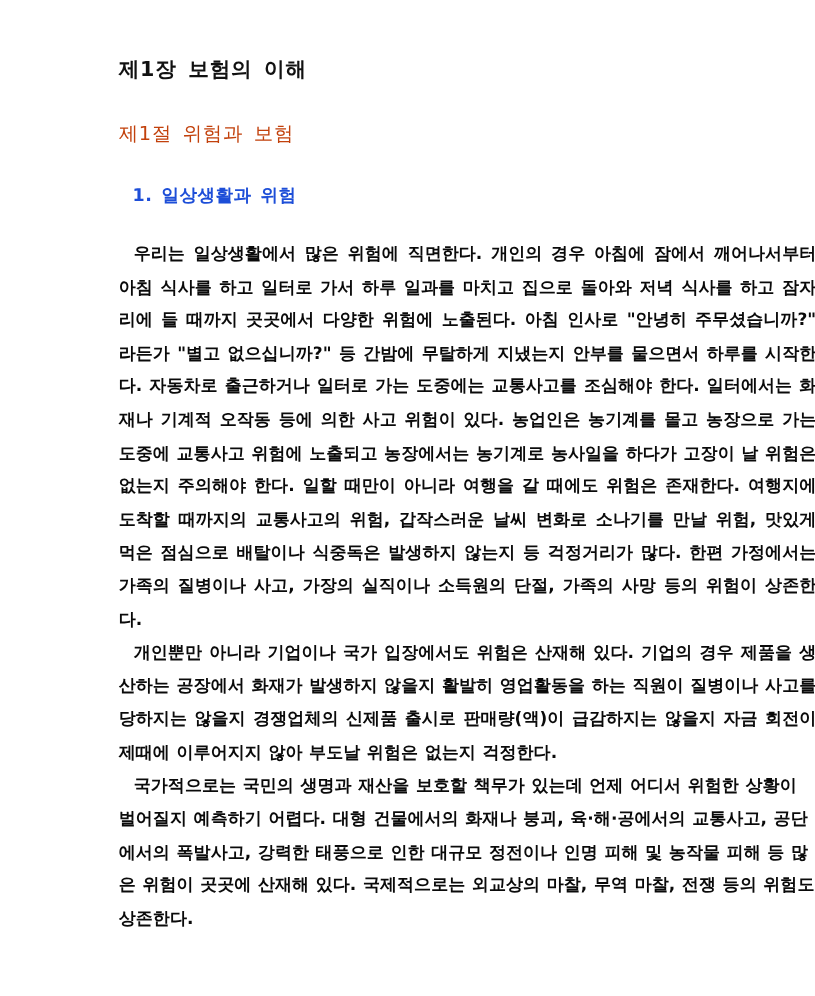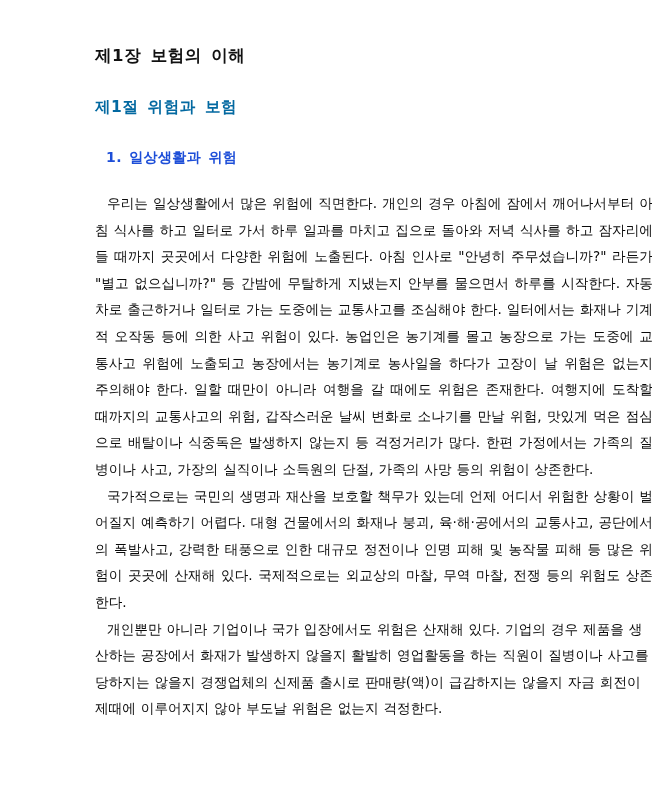--- a/index.html
+++ b/index.html
@@ -33,41 +33,42 @@
     font-weight: bold;
     letter-spacing: 0.6px;
     word-spacing: 3px;
     color: #111111;
     margin: 0;
     padding-top: 45px;
     line-height: 1.35;
   }
   .h-section {
     font-size: 15.5px;
-    font-weight: bold;
+    font-weight: normal;
     letter-spacing: 0.6px;
     word-spacing: 3px;
-    color: #0369a1;
+    color: #c2410c;
     margin: 0;
     padding-top: 30px;
     line-height: 1.35;
   }
   .h-sub {
     font-size: 14px;
     font-weight: bold;
     letter-spacing: 0.4px;
     word-spacing: 2px;
     color: #1d4ed8;
     margin: 0;
     padding-top: 30px;
     padding-left: 11px;
     line-height: 1.35;
   }
   .body-block {
     padding-top: 23px;
+    font-weight: bold;
   }
   .para {
     font-size: 13.6px;
     line-height: 26.6px;
     text-align: justify;
     text-justify: inter-character;
     text-indent: 12px;
     margin: 0;
     color: #0a0a0a;
     word-spacing: 0.5px;
@@ -85,18 +86,18 @@
   <div class="content">
 
     <h1 class="h-chapter">제1장 보험의 이해</h1>
 
     <h2 class="h-section">제1절 위험과 보험</h2>
 
     <h3 class="h-sub">1. 일상생활과 위험</h3>
 
     <div class="body-block">
       <p class="para">우리는 일상생활에서 많은 위험에 직면한다. 개인의 경우 아침에 잠에서 깨어나서부터 아침 식사를 하고 일터로 가서 하루 일과를 마치고 집으로 돌아와 저녁 식사를 하고 잠자리에 들 때까지 곳곳에서 다양한 위험에 노출된다. 아침 인사로 "안녕히 주무셨습니까?" 라든가 "별고 없으십니까?" 등 간밤에 무탈하게 지냈는지 안부를 물으면서 하루를 시작한다. 자동차로 출근하거나 일터로 가는 도중에는 교통사고를 조심해야 한다. 일터에서는 화재나 기계적 오작동 등에 의한 사고 위험이 있다. 농업인은 농기계를 몰고 농장으로 가는 도중에 교통사고 위험에 노출되고 농장에서는 농기계로 농사일을 하다가 고장이 날 위험은 없는지 주의해야 한다. 일할 때만이 아니라 여행을 갈 때에도 위험은 존재한다. 여행지에 도착할 때까지의 교통사고의 위험, 갑작스러운 날씨 변화로 소나기를 만날 위험, 맛있게 먹은 점심으로 배탈이나 식중독은 발생하지 않는지 등 걱정거리가 많다. 한편 가정에서는 가족의 질병이나 사고, 가장의 실직이나 소득원의 단절, 가족의 사망 등의 위험이 상존한다.</p>
+      <p class="para">개인뿐만 아니라 기업이나 국가 입장에서도 위험은 산재해 있다. 기업의 경우 제품을 생산하는 공장에서 화재가 발생하지 않을지 활발히 영업활동을 하는 직원이 질병이나 사고를 당하지는 않을지 경쟁업체의 신제품 출시로 판매량(액)이 급감하지는 않을지 자금 회전이 제때에 이루어지지 않아 부도날 위험은 없는지 걱정한다.</p>
       <p class="para">국가적으로는 국민의 생명과 재산을 보호할 책무가 있는데 언제 어디서 위험한 상황이 벌어질지 예측하기 어렵다. 대형 건물에서의 화재나 붕괴, 육·해·공에서의 교통사고, 공단에서의 폭발사고, 강력한 태풍으로 인한 대규모 정전이나 인명 피해 및 농작물 피해 등 많은 위험이 곳곳에 산재해 있다. 국제적으로는 외교상의 마찰, 무역 마찰, 전쟁 등의 위험도 상존한다.</p>
-      <p class="para">개인뿐만 아니라 기업이나 국가 입장에서도 위험은 산재해 있다. 기업의 경우 제품을 생산하는 공장에서 화재가 발생하지 않을지 활발히 영업활동을 하는 직원이 질병이나 사고를 당하지는 않을지 경쟁업체의 신제품 출시로 판매량(액)이 급감하지는 않을지 자금 회전이 제때에 이루어지지 않아 부도날 위험은 없는지 걱정한다.</p>
     </div>
 
   </div>
 </div>
 
 </body></html>

